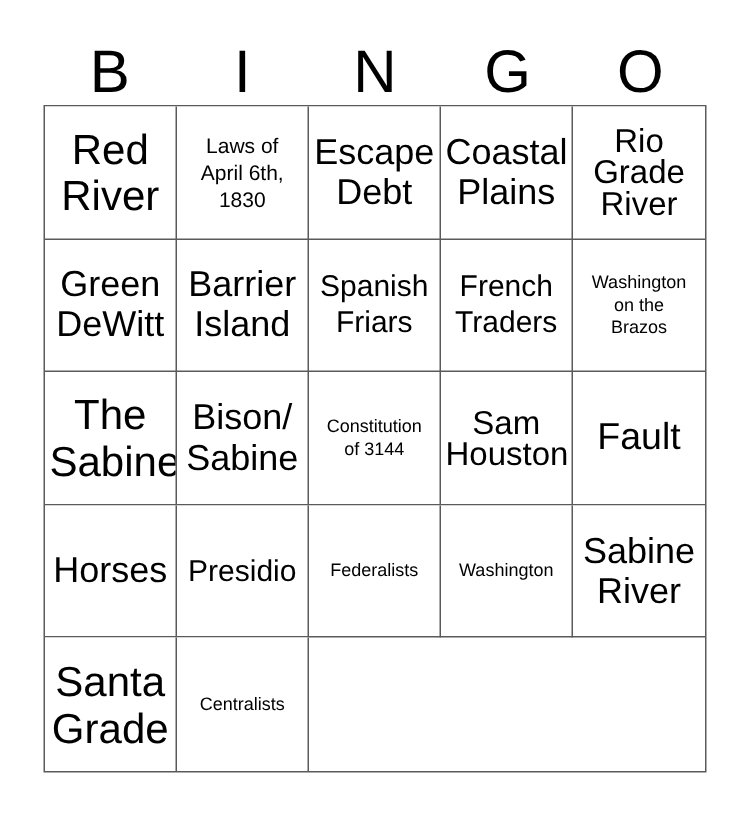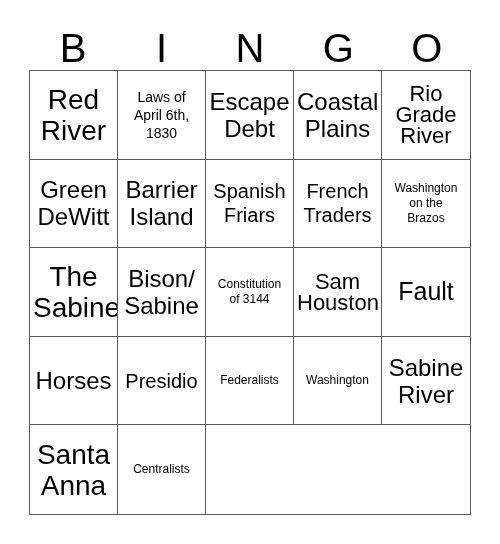--- a/index.html
+++ b/index.html
@@ -183,20 +183,20 @@
 
     <div class="cell sz-xxs">
         <span class="cell-text">Washington</span>
       </div>
     <div class="cell sz-lg">
         <span class="cell-text">Sabine
 River</span>
       </div>
     <div class="cell sz-xl">
         <span class="cell-text">Santa
-Anna</span>
+Grade</span>
       </div>
     <div class="cell sz-xxs">
         <span class="cell-text">Centralists</span>
       </div>
   </div>
 
 </div>
 
 </body></html>

